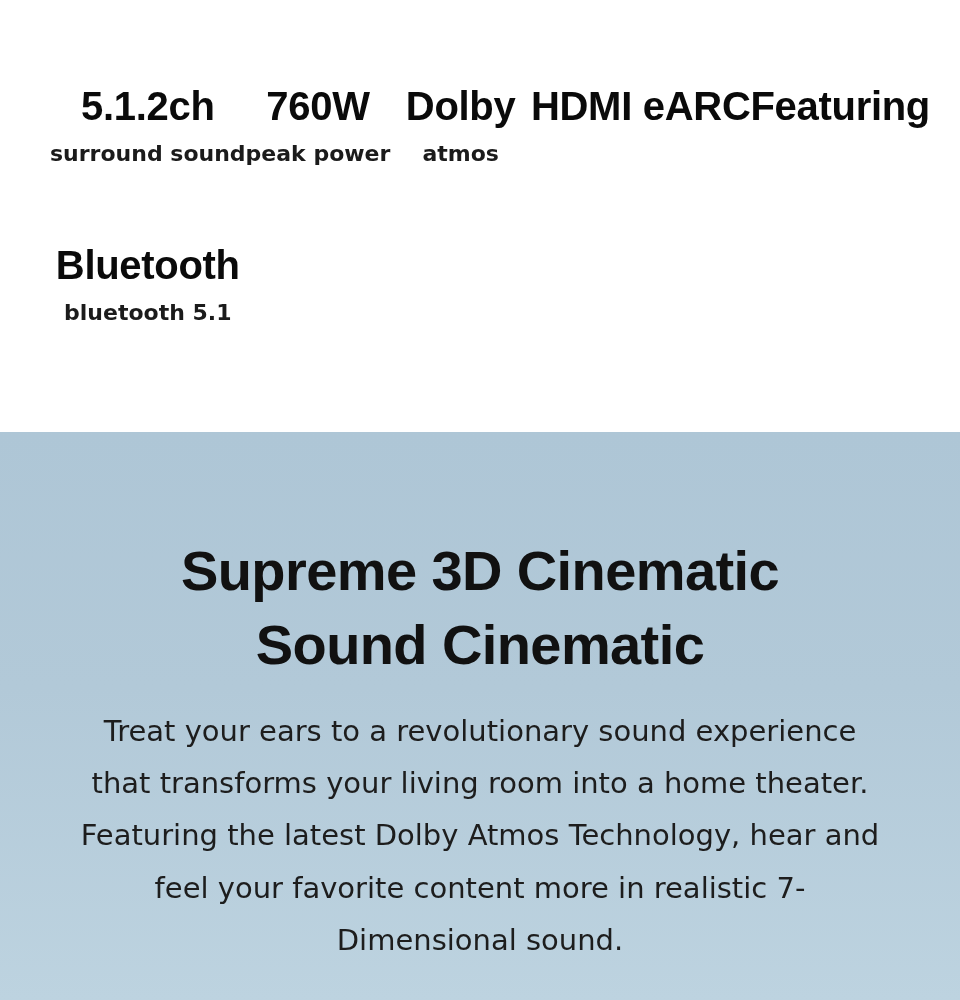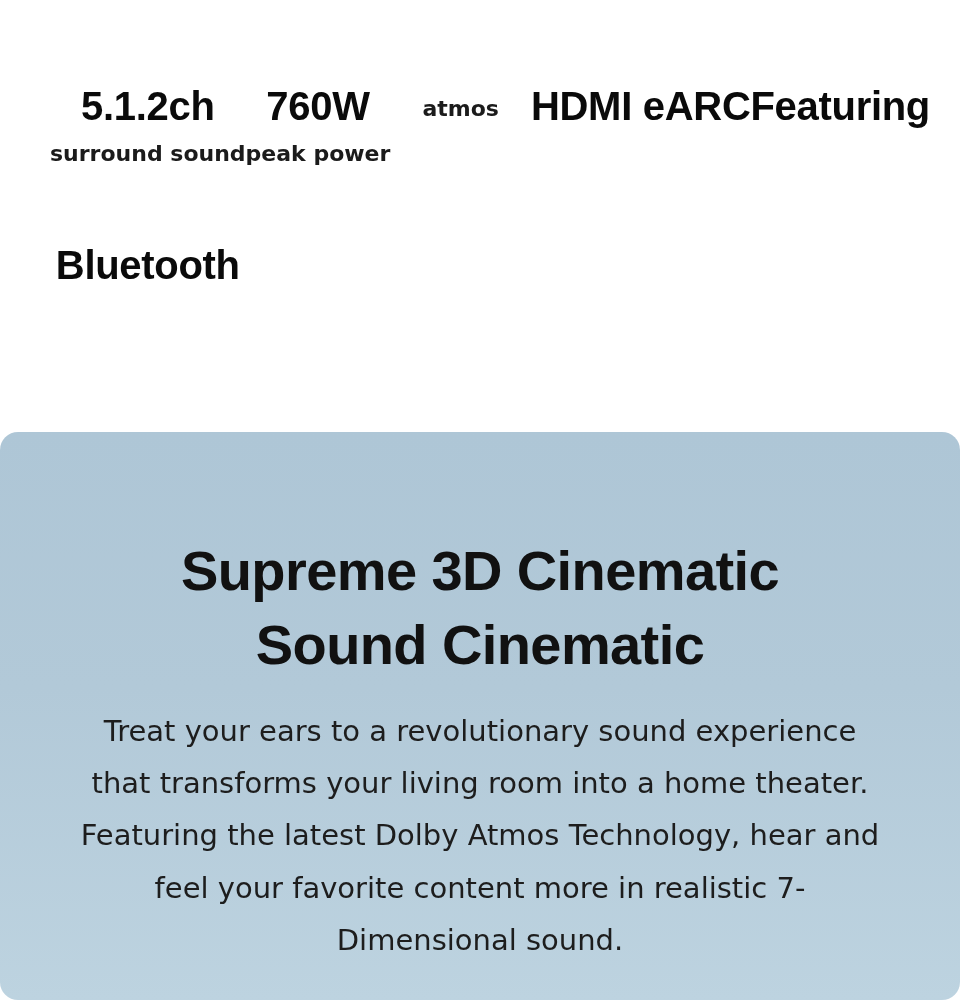--- a/index.html
+++ b/index.html
@@ -61,21 +61,20 @@
     white-space: nowrap;
   }
 
   
   .hero-section {
     flex: 1 1 auto;
     background: linear-gradient(180deg, #aec6d6 0%, #b2c9d8 45%, #bdd3e0 100%);
     box-sizing: border-box;
     padding: 102px 0 0 0;
     text-align: center;
-    border-radius: 18px;
   }
   .hero-title {
     font-family: "Liberation Sans", sans-serif;
     font-weight: bold;
     font-size: 56px;
     line-height: 1.33;
     color: #111111;
     letter-spacing: -0.6px;
     margin: 0 auto;
     width: 760px;
@@ -102,33 +101,35 @@
         <div class="spec-value">5.1.2ch</div>
         <div class="spec-label">surround sound</div>
       </div>
 
       <div class="spec-cell">
         <div class="spec-value">760W</div>
         <div class="spec-label">peak power</div>
       </div>
 
       <div class="spec-cell">
+        <div class="spec-value">Dolby</div>
         <div class="spec-label">atmos</div>
       </div>
 
       <div class="spec-cell">
         <div class="spec-value">HDMI eARC</div>
       </div>
 
       <div class="spec-cell">
         <div class="spec-value">Featuring</div>
       </div>
 
       <div class="spec-cell">
         <div class="spec-value">Bluetooth</div>
+        <div class="spec-label">bluetooth 5.1</div>
       </div>
 
     </div>
   </section>
 
   <section class="hero-section">
     <h1 class="hero-title">
       <span>Supreme 3D Cinematic</span><br>
       <span>Sound Cinematic</span>
     </h1>

